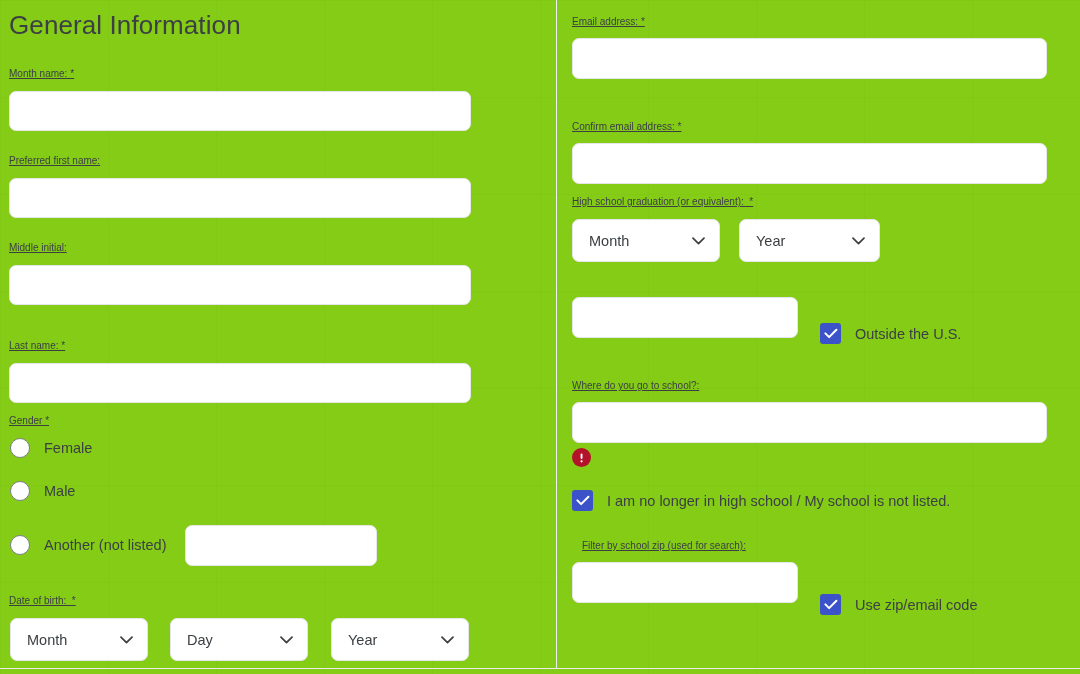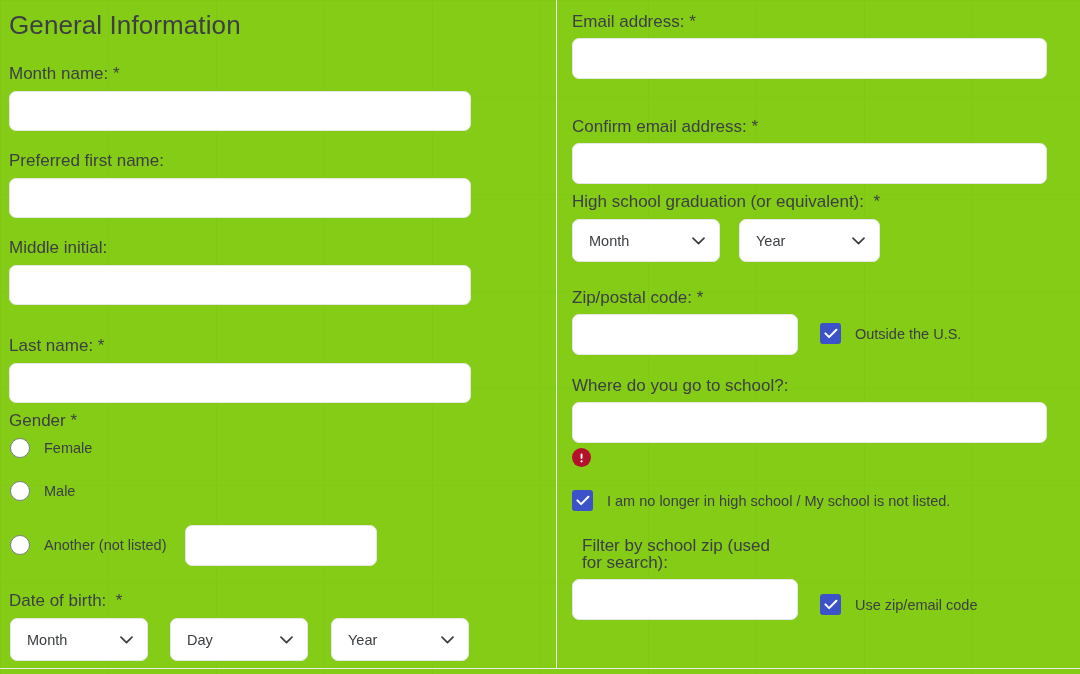--- a/index.html
+++ b/index.html
@@ -64,25 +64,26 @@
     color: #3c4043;
     letter-spacing: 0.1px;
     margin: 0;
     padding-top: 8px;
     line-height: 34px;
   }
 
   .field { position: absolute; }
 
   .label {
-    font-size: 17px;
+    font-size: 10px;
     line-height: 17px;
     color: #3c4043;
     font-weight: 400;
     white-space: pre-wrap;
+    text-decoration: underline;
   }
   .label-wrap { white-space: normal; width: 200px; margin-left: 10px; }
 
   .text-input {
     display: block;
     border: 1px solid #e6e6e8;
     border-radius: 7px;
     background: #ffffff;
     height: 40px;
     width: 100%;
@@ -293,21 +294,20 @@
     <div class="select" style="position:absolute; left:183px; top:219px; width:141px;">
       <span class="sel-label">Year</span>
       <span class="chev">
         <svg width="13" height="8" viewBox="0 0 13 8">
             <path d="M1 1.2 L6.5 6.6 L12 1.2" stroke="#3c4043" stroke-width="1.7" fill="none" stroke-linecap="round" stroke-linejoin="round"></path>
           </svg>
       </span>
     </div>
 
     <div class="field" style="left:16px; top:289px; width:226px;">
-      <div class="label">Zip/postal code: *</div>
       <div style="height:8px;"></div>
       <input class="text-input" type="text" style="height: 41px;" value="">
     </div>
 
     <div class="check-row" style="left:264px; top:323px;">
       <span class="checkbox">
         <svg width="14" height="11" viewBox="0 0 14 11">
             <path d="M1.4 5.4 L5.1 9.1 L12.4 1.7" stroke="#ffffff" stroke-width="2" fill="none" stroke-linecap="round" stroke-linejoin="round"></path>
           </svg>
       </span>

